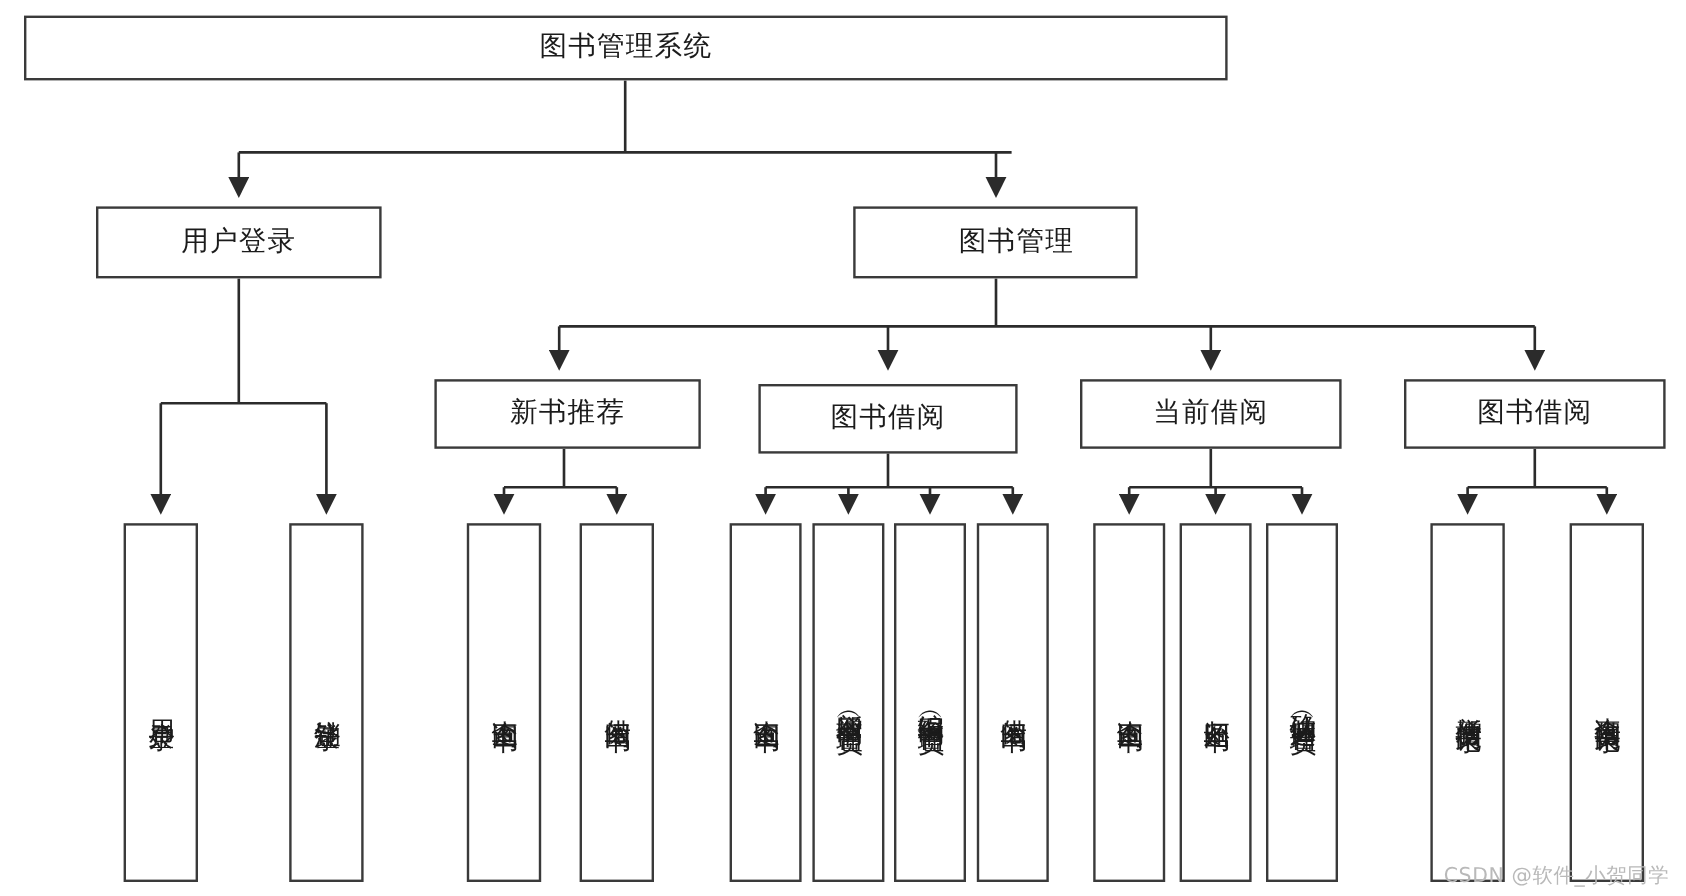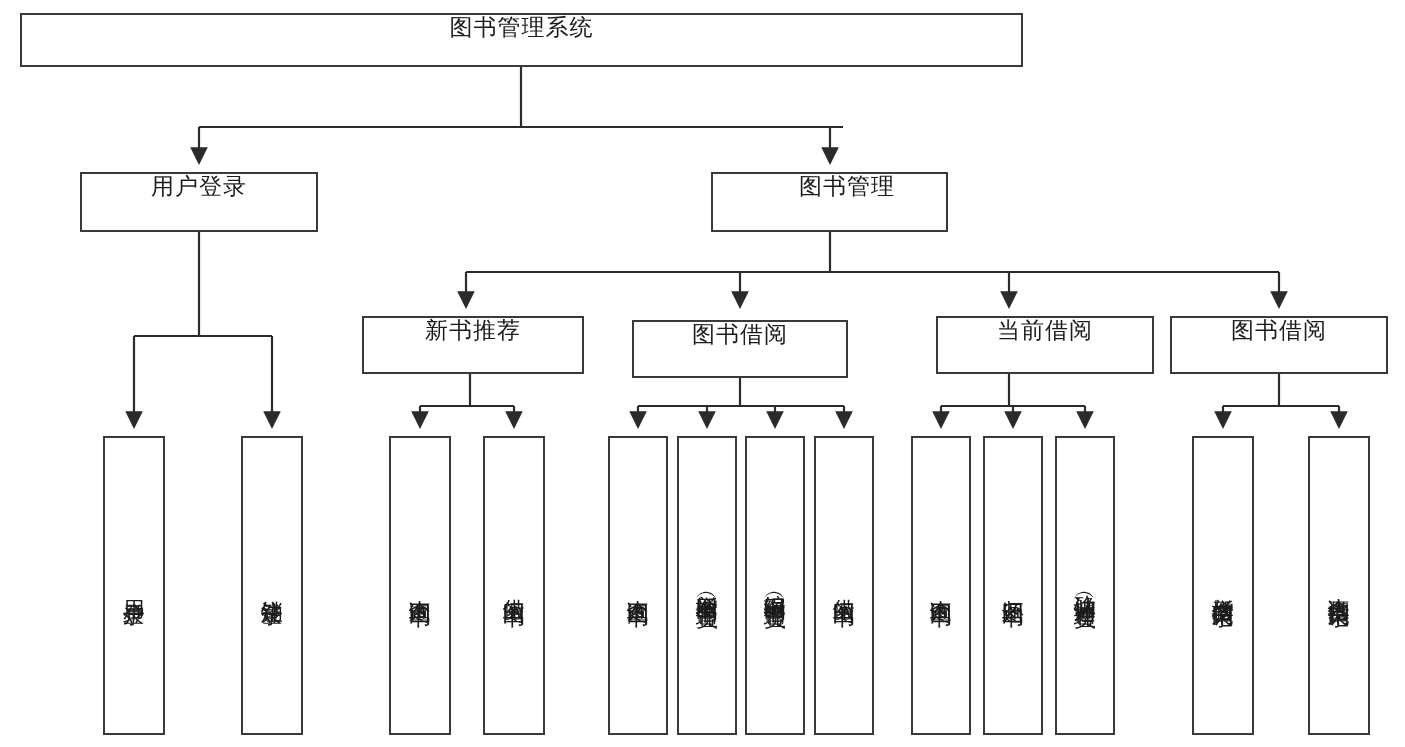--- a/index.html
+++ b/index.html
@@ -16,20 +16,21 @@
     height: 747px;
     background: #ffffff;
     overflow: hidden;
   }
   .node {
     position: absolute;
     box-sizing: border-box;
     background: #ffffff;
     border: 2px solid #3a3a3a;
     display: flex;
+    align-items: center;
     justify-content: center;
     color: #1b1b1b;
   }
   .node-h .node-label {
     font-size: 23px;
     line-height: 1.1;
     letter-spacing: 1px;
     white-space: nowrap;
   }
   .node-v {
@@ -148,21 +149,21 @@
   <div class="node node-h" style="left: 711px; top: 172px; width: 237px; height: 60px; padding-left: 35px;">
     <span class="node-label">图书管理</span>
   </div>
 
   <div class="node node-h" style="left: 362px; top: 316px; width: 222px; height: 58px;">
     <span class="node-label">新书推荐</span>
   </div>
   <div class="node node-h" style="left: 632px; top: 320px; width: 216px; height: 58px;">
     <span class="node-label">图书借阅</span>
   </div>
-  <div class="node node-h" style="left: 936px; top: 316px; width: 218px; height: 58px;">
+  <div class="node node-h" style="left: 900px; top: 316px; width: 218px; height: 58px;">
     <span class="node-label">当前借阅</span>
   </div>
   <div class="node node-h" style="left: 1170px; top: 316px; width: 218px; height: 58px;">
     <span class="node-label">图书借阅</span>
   </div>
 
   <div class="node node-v" style="left: 103px; top: 436px; width: 62px; height: 299px;">
     <span class="node-label">用户登录</span>
   </div>
   <div class="node node-v" style="left: 241px; top: 436px; width: 62px; height: 299px;">
@@ -195,14 +196,15 @@
   <div class="node node-v" style="left: 1055px; top: 436px; width: 60px; height: 299px;">
     <span class="node-label">确认归还（管理员）</span>
   </div>
   <div class="node node-v" style="left: 1192px; top: 436px; width: 62px; height: 299px;">
     <span class="node-label">新增借阅记录</span>
   </div>
   <div class="node node-v" style="left: 1308px; top: 436px; width: 62px; height: 299px;">
     <span class="node-label">查询借阅记录</span>
   </div>
 
+  <div id="watermark">CSDN @软件_小贺同学</div>
 
 </div>
 
 </body></html>

